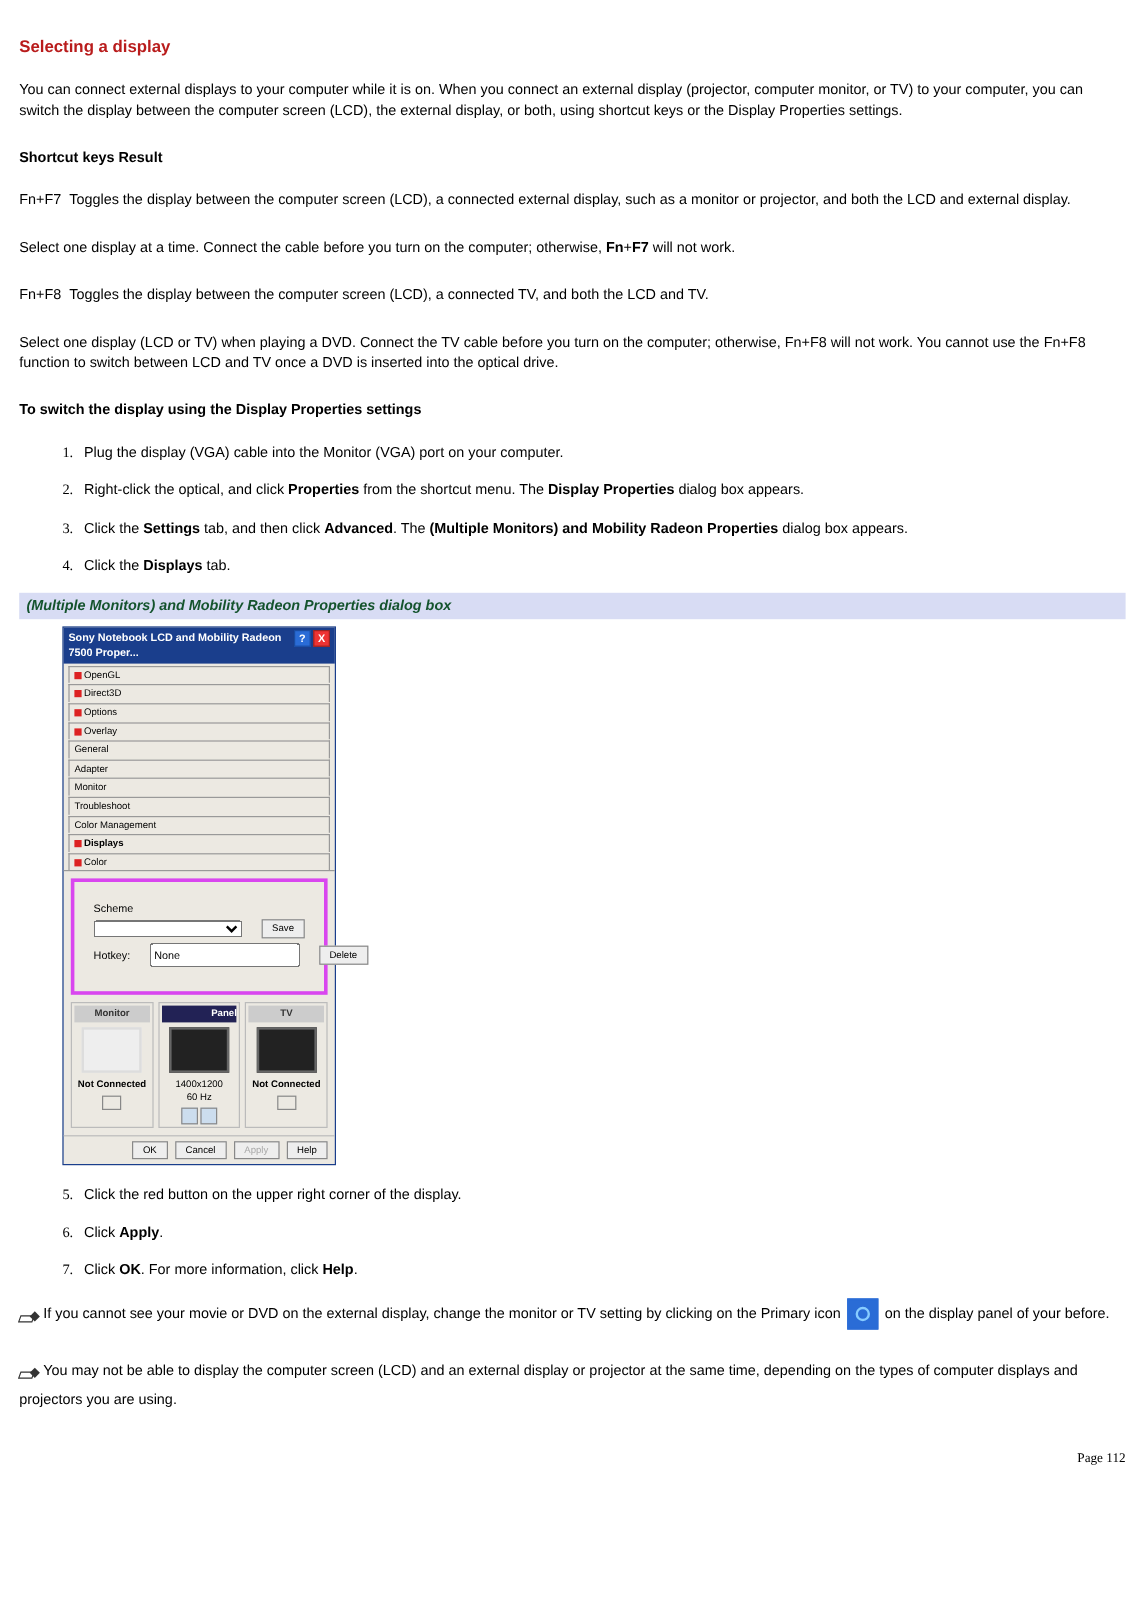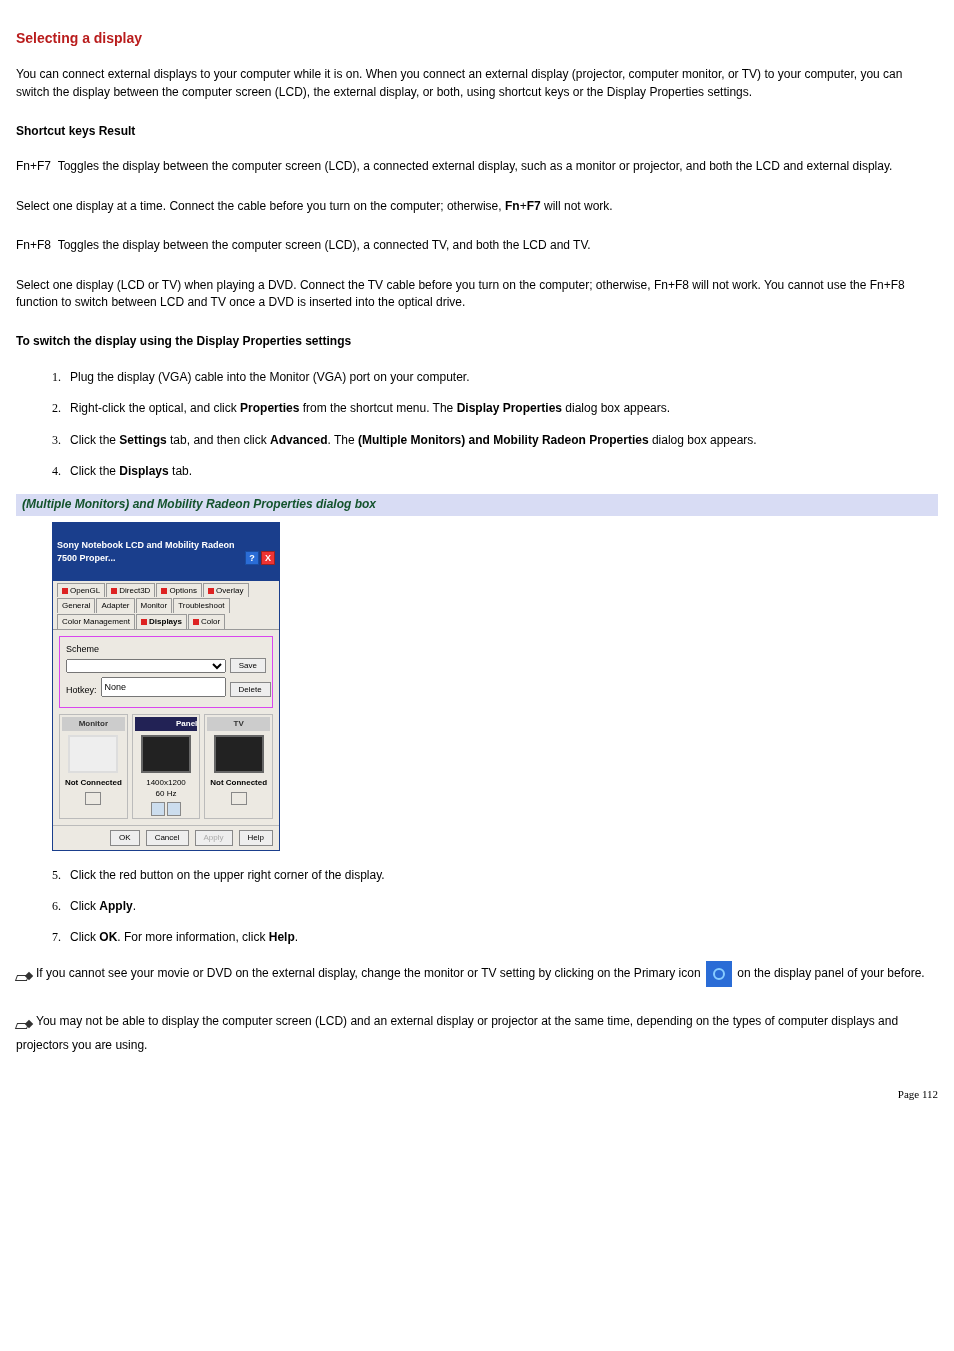--- a/index.html
+++ b/index.html
@@ -51,61 +51,62 @@
   .dialog {
     width: 226px;
     border: 1px solid #1a3e8c;
     margin: 0 0 16px 36px;
     font-size: 9px;
     background: #ece9e2;
   }
   .dlg-title {
     background: #1a3e8c;
     color: #fff;
-    padding: 16px 4px;
+    padding: 2px 4px;
     display: flex;
-    align-items: flex-end;
+    align-items: flex-start;
     justify-content: space-between;
     font-size: 9px;
     font-weight: bold;
   }
   .dlg-title .wbtns { display:flex; gap:2px; }
   .dlg-title .wbtn {
     width: 12px; height: 12px;
     background: #e33; color:#fff;
     font-size:9px; line-height:12px; text-align:center;
     border:1px solid #922;
   }
   .dlg-title .wbtn.help { background:#2a6cd6; border-color:#1a4ca0;}
   .tabs {
     display:flex; flex-wrap:wrap;
     padding: 2px 4px 0 4px;
     gap: 1px;
     font-size: 8px;
+    flex-direction: column;
   }
   .tab {
     border: 1px solid #999;
     border-bottom: none;
     padding: 1px 4px;
     background: #ece9e2;
     white-space: nowrap;
   }
   .tab .sq { display:inline-block; width:6px; height:6px; background:#d22; margin-right:2px; vertical-align:middle;}
   .tab.active { font-weight:bold; }
   .dlg-body {
     border-top: 1px solid #999;
     padding: 6px;
   }
   .scheme-box {
-    border: 1px solid #d946ef;
-    padding: 6px;
+    border: 3px solid #d946ef;
+    padding: 16px;
     margin-bottom: 6px;
   }
   .scheme-box .lbl { font-size:9px; margin-bottom:2px; display:block; }
-  .scheme-row { display:flex; gap:4px; align-items:flex-end; margin-bottom:4px;}
+  .scheme-row { display:flex; gap:16px; align-items:center; margin-bottom:4px;}
   .scheme-row select, .scheme-row input[type=text] {
     font-size:9px; height:14px;
   }
   .mini-btn {
     border:1px solid #888; background:#eee; font-size:8px;
     padding:1px 8px;
   }
   .display-row {
     display:flex; gap:4px; margin-top:6px;
   }

